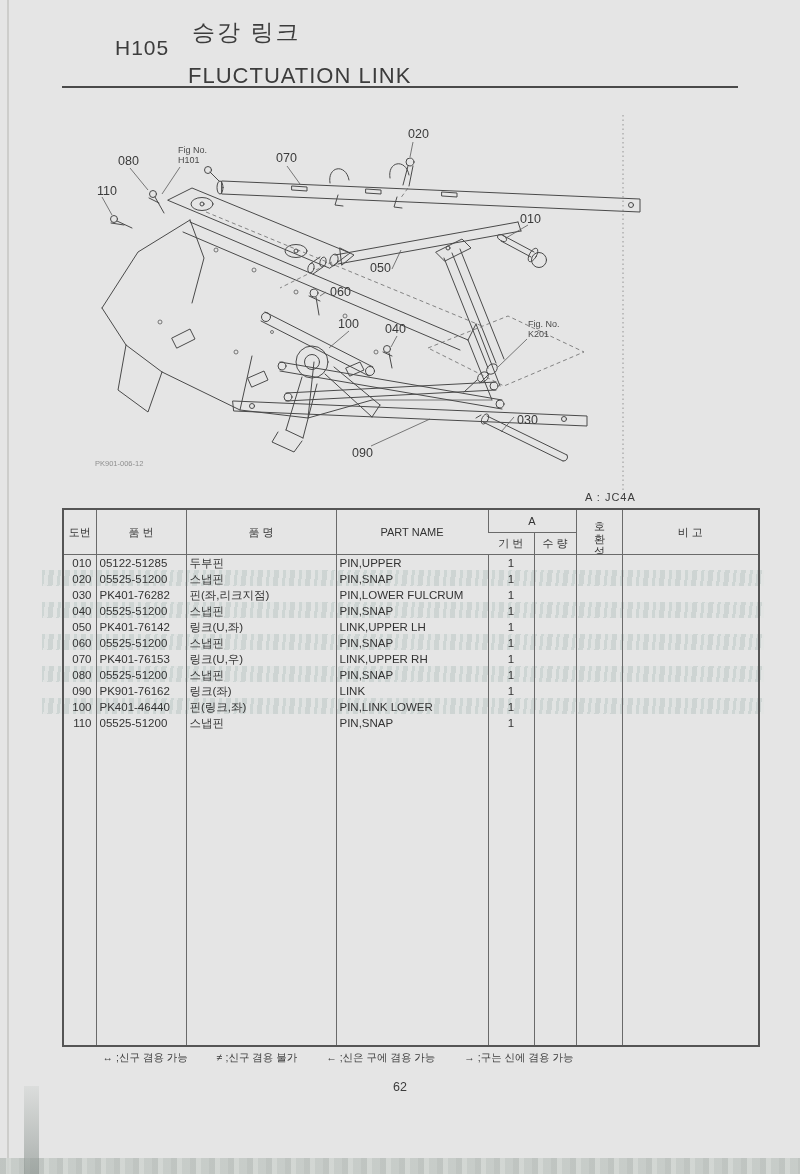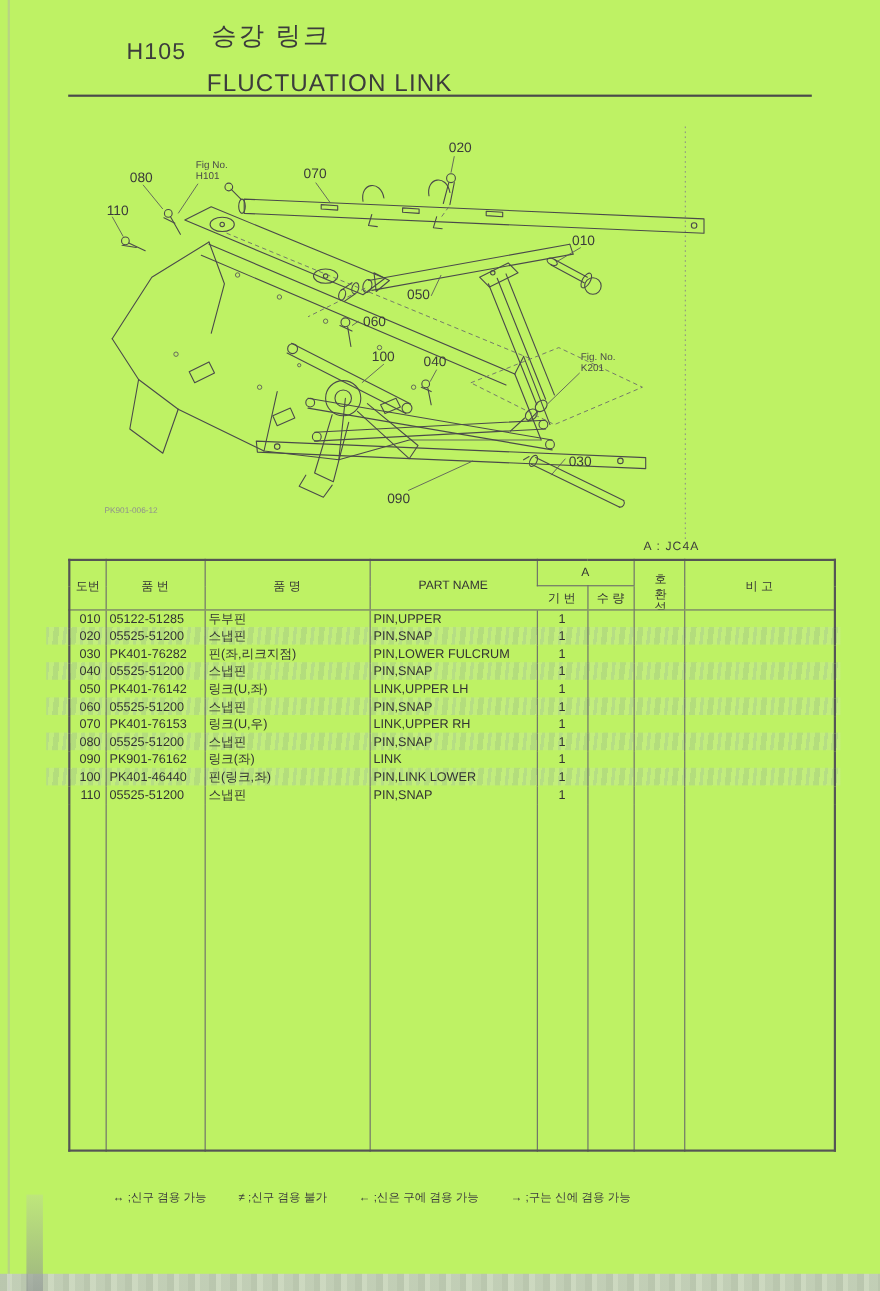--- a/index.html
+++ b/index.html
@@ -1,18 +1,18 @@
 <!DOCTYPE html>
 <html><head>
 <meta charset="utf-8">
 <style>
   html,body{margin:0;padding:0;background:#ffffff;}
   .page{
     position:relative; width:800px; height:1174px; overflow:hidden;
-    background:#bef264;
+    background:#e5e5e5;
     font-family:"Liberation Sans", sans-serif;
     color:#3c3c3c;
   }
   .abs{position:absolute;}
   
   .edge-left{left:7px;top:0;width:2px;height:1174px;background:rgba(176,176,170,.45);}
   .bottom-band{left:0;top:1158px;width:800px;height:16px;
     background:repeating-linear-gradient(90deg,#b9bfbb 0 6px,#cfd4d0 6px 11px,#c2c8c4 11px 19px);
     opacity:.85;}
   .corner-strip{left:24px;top:1086px;width:15px;height:88px;
@@ -43,21 +43,21 @@
   table.parts th:first-child, table.parts td:first-child{border-left:none;}
   table.parts thead th{border-bottom:1px solid #6a6a6a;font-size:11px;text-align:center;}
   thead tr.h1 th{height:22px;}
   thead tr.h2 th{height:21px;}
   th.compat-v{writing-mode:vertical-rl;text-orientation:upright;letter-spacing:1px;padding:1px 0;}
   tbody td{height:16px;line-height:16px;}
   tbody td.c-ref{text-align:right;padding-right:4px;}
   tbody td.c-qty{text-align:center;}
   tbody tr.filler td{height:auto;}
   
-  .legend{left:0;top:1082px;width:676px;text-align:center;font-size:10.5px;color:#3c3c3c;}
+  .legend{left:0;top:1051px;width:676px;text-align:center;font-size:10.5px;color:#3c3c3c;}
   .legend .li{margin:0 13px;white-space:nowrap;}
   .legend .sym{margin-right:3px;}
   .pagenum{left:0;top:1080px;width:800px;text-align:center;font-size:12.5px;}
   
   svg.diagram{position:absolute;left:40px;top:100px;z-index:0;}
   svg.diagram *{vector-effect:non-scaling-stroke;}
   .dl{stroke:#4a4a4a;stroke-width:1;fill:none;stroke-linecap:round;stroke-linejoin:round;}
   .dthin{stroke:#5a5a5a;stroke-width:.8;fill:none;}
   .ddash{stroke:#6a6a6a;stroke-width:.8;fill:none;stroke-dasharray:4 3;}
   .ddot{stroke:#8a8a8a;stroke-width:.9;fill:none;stroke-dasharray:1.5 3;}
@@ -415,19 +415,20 @@
     </tbody>
   </table>
 
   <div class="abs legend">
     <span class="li"><span class="sym">↔</span><span>;신구 겸용 가능</span></span>
     <span class="li"><span class="sym">≠</span><span>;신구 겸용 불가</span></span>
     <span class="li"><span class="sym">←</span><span>;신은 구에 겸용 가능</span></span>
     <span class="li"><span class="sym">→</span><span>;구는 신에 겸용 가능</span></span>
   </div>
 
+  <div class="abs pagenum">62</div>
 
 <div class="hl-band" style="top: 569.5px;"></div>
     <div class="hl-band" style="top: 601.5px;"></div>
     <div class="hl-band" style="top: 633.5px;"></div>
     <div class="hl-band" style="top: 665.5px;"></div>
     <div class="hl-band" style="top: 697.5px;"></div>
   </div>
 
 </body></html>

